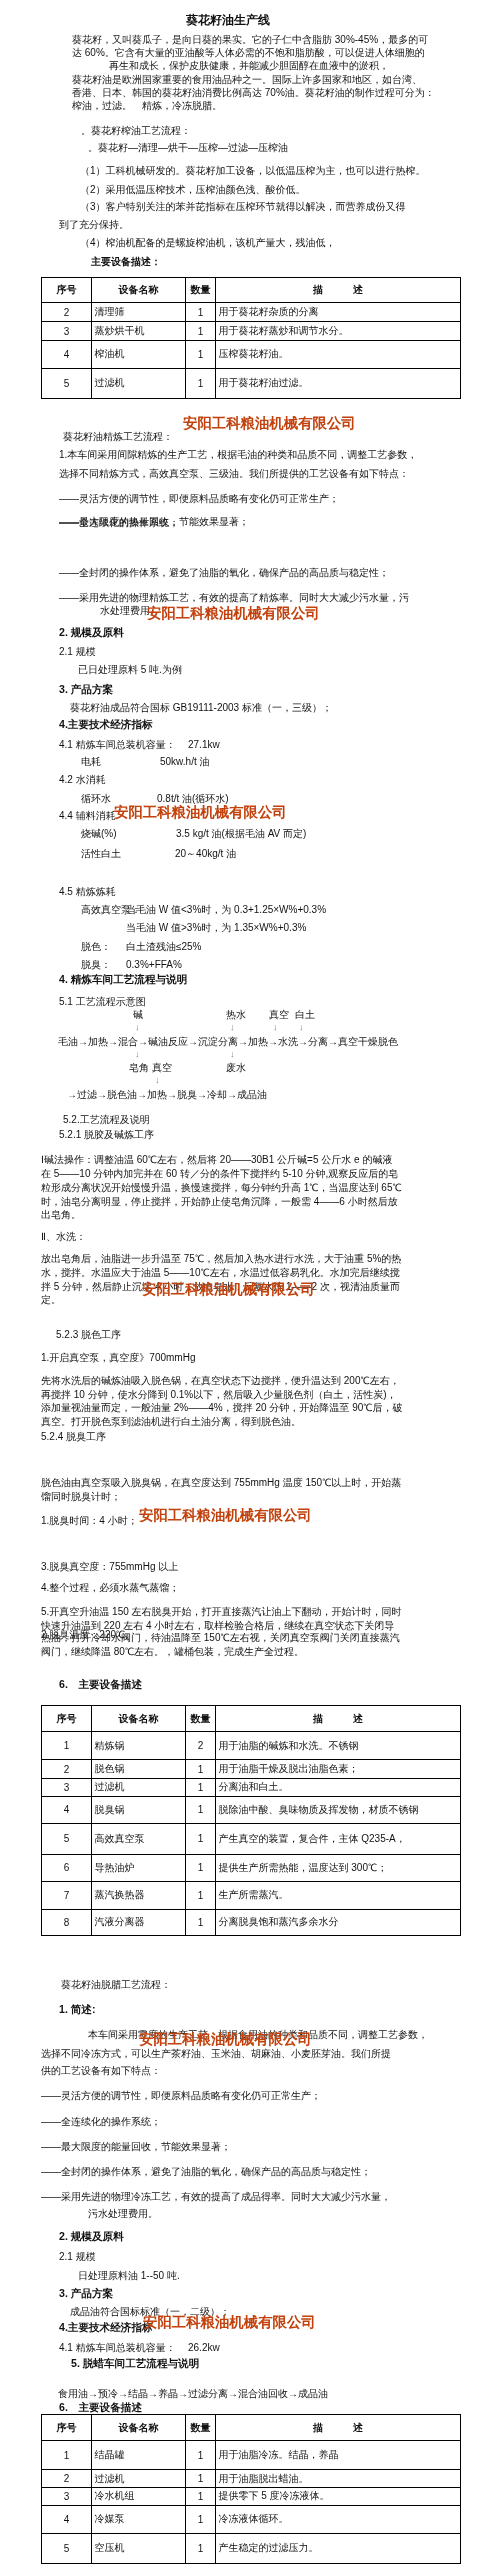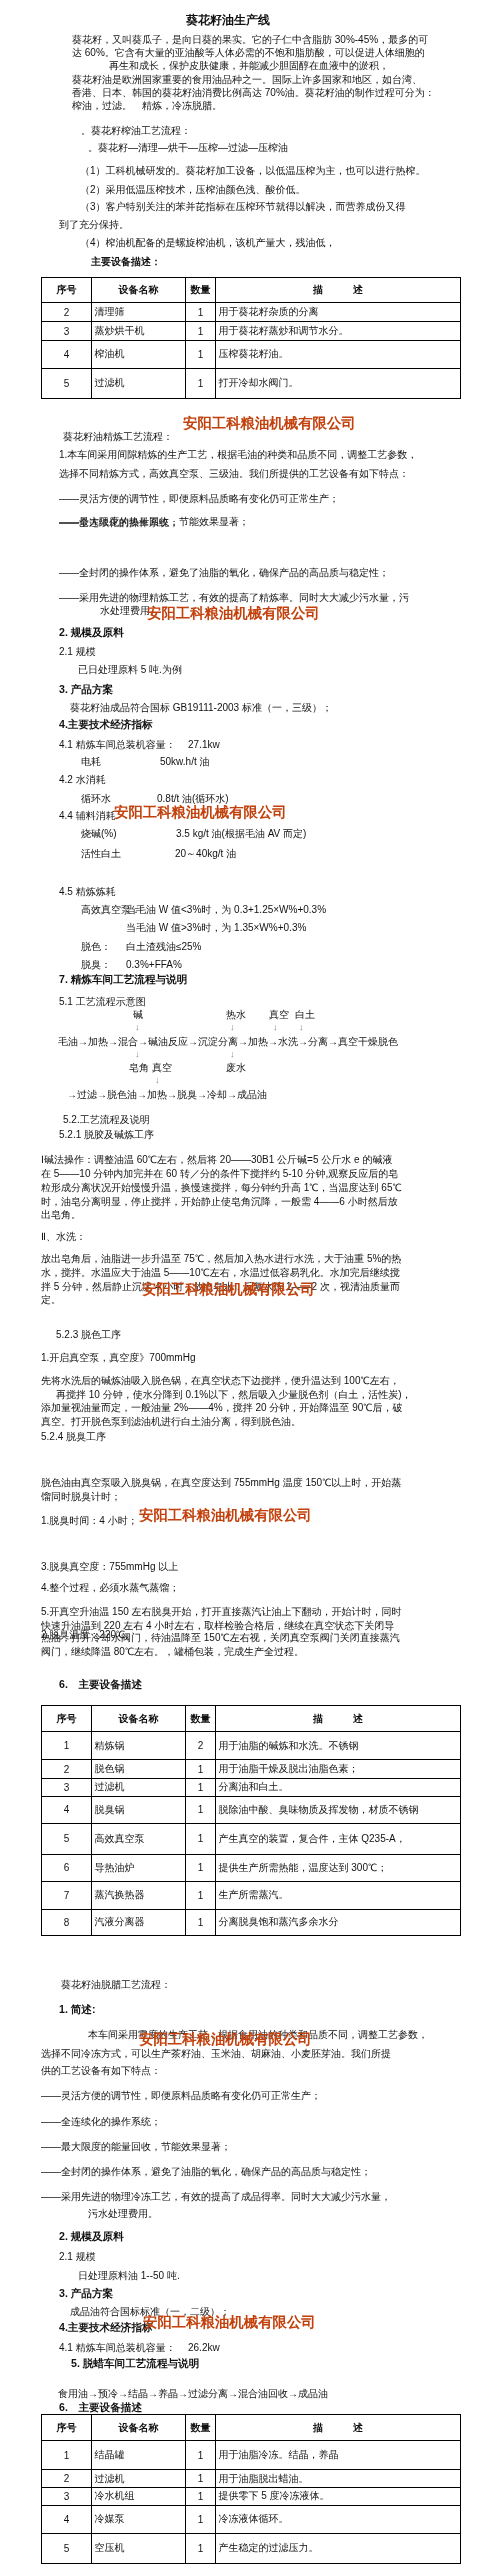--- a/index.html
+++ b/index.html
@@ -80,21 +80,21 @@
         <tr style="height: 27.5px;">
           <td class="c0">4</td>
           <td class="c1">榨油机</td>
           <td class="c2">1</td>
           <td class="c3">压榨葵花籽油。</td>
         </tr>
         <tr style="height: 30px;">
           <td class="c0">5</td>
           <td class="c1">过滤机</td>
           <td class="c2">1</td>
-          <td class="c3">打开冷却水阀门。</td>
+          <td class="c3">用于葵花籽油过滤。</td>
         </tr>
       </tbody>
     </table>
     <div class="wm" style="left: 183px; top: 416px;">安阳工科粮油机械有限公司</div>
     <div class="blk" style="left: 63px; top: 430px;">葵花籽油精炼工艺流程：</div>
     <div class="blk" style="left: 59px; top: 448px;">1.本车间采用间隙精炼的生产工艺，根据毛油的种类和品质不同，调整工艺参数，</div>
     <div class="blk" style="left: 59px; top: 467px;">选择不同精炼方式，高效真空泵、三级油。我们所提供的工艺设备有如下特点：</div>
     <div class="blk" style="left: 59px; top: 492px;">——灵活方便的调节性，即便原料品质略有变化仍可正常生产；</div>
     <div class="blk" style="left: 59px; top: 516px;">——全连续化的操作系统；</div>
     <div class="blk" style="left: 59px; top: 515px;">——最大限度的热量回收，节能效果显著；</div>
@@ -114,21 +114,21 @@
     <div class="blk" style="left: 81px; top: 792px;"><span class="kv-label">循环水</span><span class="kv-value" style="left: 76px;">0.8t/t 油(循环水)</span></div>
     <div class="wm" style="left: 114px; top: 805px;">安阳工科粮油机械有限公司</div>
     <div class="blk" style="left: 59px; top: 809px;">4.4 辅料消耗</div>
     <div class="blk" style="left: 81px; top: 827px;"><span class="kv-label">烧碱(%)</span><span class="kv-value" style="left: 95px;">3.5 kg/t 油(根据毛油 AV 而定)</span></div>
     <div class="blk" style="left: 81px; top: 847px;"><span class="kv-label">活性白土</span><span class="kv-value" style="left: 94px;">20～40kg/t 油</span></div>
     <div class="blk" style="left: 59px; top: 885px;">4.5 精炼炼耗</div>
     <div class="blk" style="left: 81px; top: 903px;"><span class="kv-label">高效真空泵：</span><span class="kv-value" style="left: 45px;">当毛油 W 值&lt;3%时，为 0.3+1.25×W%+0.3%</span></div>
     <div class="blk" style="left: 126px; top: 921px;">当毛油 W 值&gt;3%时，为 1.35×W%+0.3%</div>
     <div class="blk" style="left: 81px; top: 940px;"><span class="kv-label">脱色：</span><span class="kv-value" style="left: 45px;">白土渣残油≤25%</span></div>
     <div class="blk" style="left: 81px; top: 958px;"><span class="kv-label">脱臭：</span><span class="kv-value" style="left: 45px;">0.3%+FFA%</span></div>
-    <div class="blk h" style="font-size: 10.6px; left: 59px; top: 973px;">7. 精炼车间工艺流程与说明</div>
+    <div class="blk h" style="font-size: 10.6px; left: 59px; top: 973px;">4. 精炼车间工艺流程与说明</div>
     <div class="blk" style="left: 59px; top: 995px;">5.1 工艺流程示意图</div>
     <div class="blk" style="left: 133px; top: 1008px;">碱</div>
     <div class="blk" style="left: 226px; top: 1008px;">热水</div>
     <div class="blk" style="left: 269px; top: 1008px;">真空</div>
     <div class="blk" style="left: 295px; top: 1008px;">白土</div>
     <div class="blk ar" style="left: 135px; top: 1021px;">↓</div>
     <div class="blk ar" style="left: 230px; top: 1021px;">↓</div>
     <div class="blk ar" style="left: 273px; top: 1021px;">↓</div>
     <div class="blk ar" style="left: 299px; top: 1021px;">↓</div>
     <div class="blk" style="left: 58px; top: 1035px;">毛油→加热→混合→碱油反应→沉淀分离→加热→水洗→分离→真空干燥脱色</div>
@@ -147,22 +147,22 @@
     <div class="blk" style="left: 41px; top: 1195px;">时，油皂分离明显，停止搅拌，开始静止使皂角沉降，一般需 4——6 小时然后放</div>
     <div class="blk" style="left: 41px; top: 1208px;">出皂角。</div>
     <div class="blk" style="left: 41px; top: 1230px;">Ⅱ、水洗：</div>
     <div class="blk" style="left: 41px; top: 1252px;">放出皂角后，油脂进一步升温至 75℃，然后加入热水进行水洗，大于油重 5%的热</div>
     <div class="blk" style="left: 41px; top: 1266px; text-align: right;">水，搅拌。水温应大于油温 5——10℃左右，水温过低容易乳化。水加完后继续搅</div>
     <div class="blk" style="left: 41px; top: 1280px;">拌 5 分钟，然后静止沉淀 4 小时，放出皂水，反复水洗 1——2 次，视清油质量而</div>
     <div class="blk" style="left: 41px; top: 1293px;">定。</div>
     <div class="wm" style="left: 142px; top: 1282px;">安阳工科粮油机械有限公司</div>
     <div class="blk" style="left: 56px; top: 1328px;">5.2.3  脱色工序</div>
     <div class="blk" style="left: 41px; top: 1351px;">1.开启真空泵，真空度》700mmHg</div>
-    <div class="blk" style="left: 41px; top: 1374px;">先将水洗后的碱炼油吸入脱色锅，在真空状态下边搅拌，便升温达到 100℃左右，</div>
-    <div class="blk" style="left: 41px; top: 1388px; margin-left: 15px;">再搅拌 10 分钟，使水分降到 0.1%以下，然后吸入少量脱色剂（白土，活性炭)，</div>
+    <div class="blk" style="left: 41px; top: 1374px;">先将水洗后的碱炼油吸入脱色锅，在真空状态下边搅拌，便升温达到 200℃左右，</div>
+    <div class="blk" style="left: 41px; top: 1388px;">再搅拌 10 分钟，使水分降到 0.1%以下，然后吸入少量脱色剂（白土，活性炭)，</div>
     <div class="blk" style="left: 41px; top: 1401px;">添加量视油量而定，一般油量 2%——4%，搅拌 20 分钟，开始降温至 90℃后，破</div>
     <div class="blk" style="left: 41px; top: 1415px;">真空。打开脱色泵到滤油机进行白土油分离，得到脱色油。</div>
     <div class="blk" style="left: 41px; top: 1430px;">5.2.4 脱臭工序</div>
     <div class="blk" style="left: 41px; top: 1476px;">脱色油由真空泵吸入脱臭锅，在真空度达到 755mmHg 温度 150℃以上时，开始蒸</div>
     <div class="blk" style="left: 41px; top: 1490px;">馏同时脱臭计时；</div>
     <div class="wm" style="left: 139px; top: 1508px;">安阳工科粮油机械有限公司</div>
     <div class="blk" style="left: 41px; top: 1514px;">1.脱臭时间：4 小时；</div>
     <div class="blk" style="left: 41px; top: 1628px;">2.脱臭温度：220℃。</div>
     <div class="blk" style="left: 41px; top: 1560px;">3.脱臭真空度：755mmHg 以上</div>
     <div class="blk" style="left: 41px; top: 1581px;">4.整个过程，必须水蒸气蒸馏；</div>

